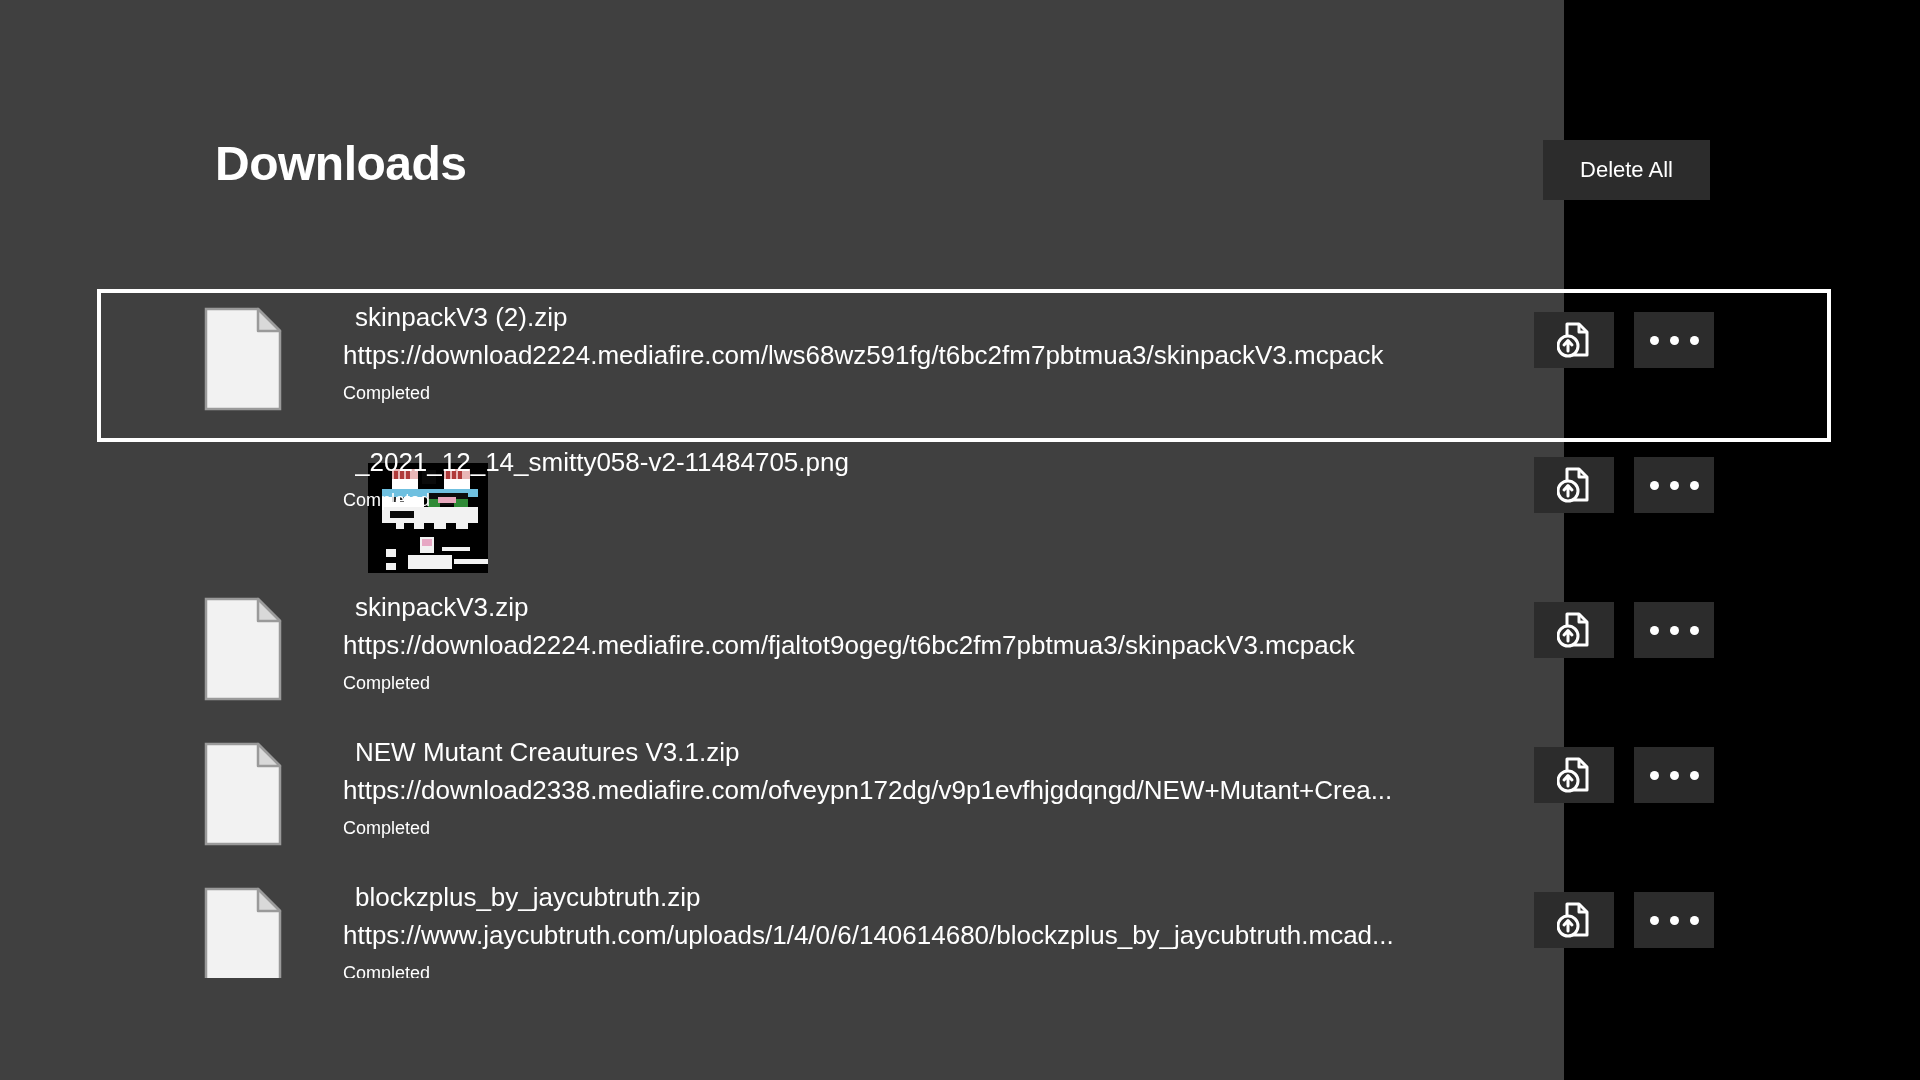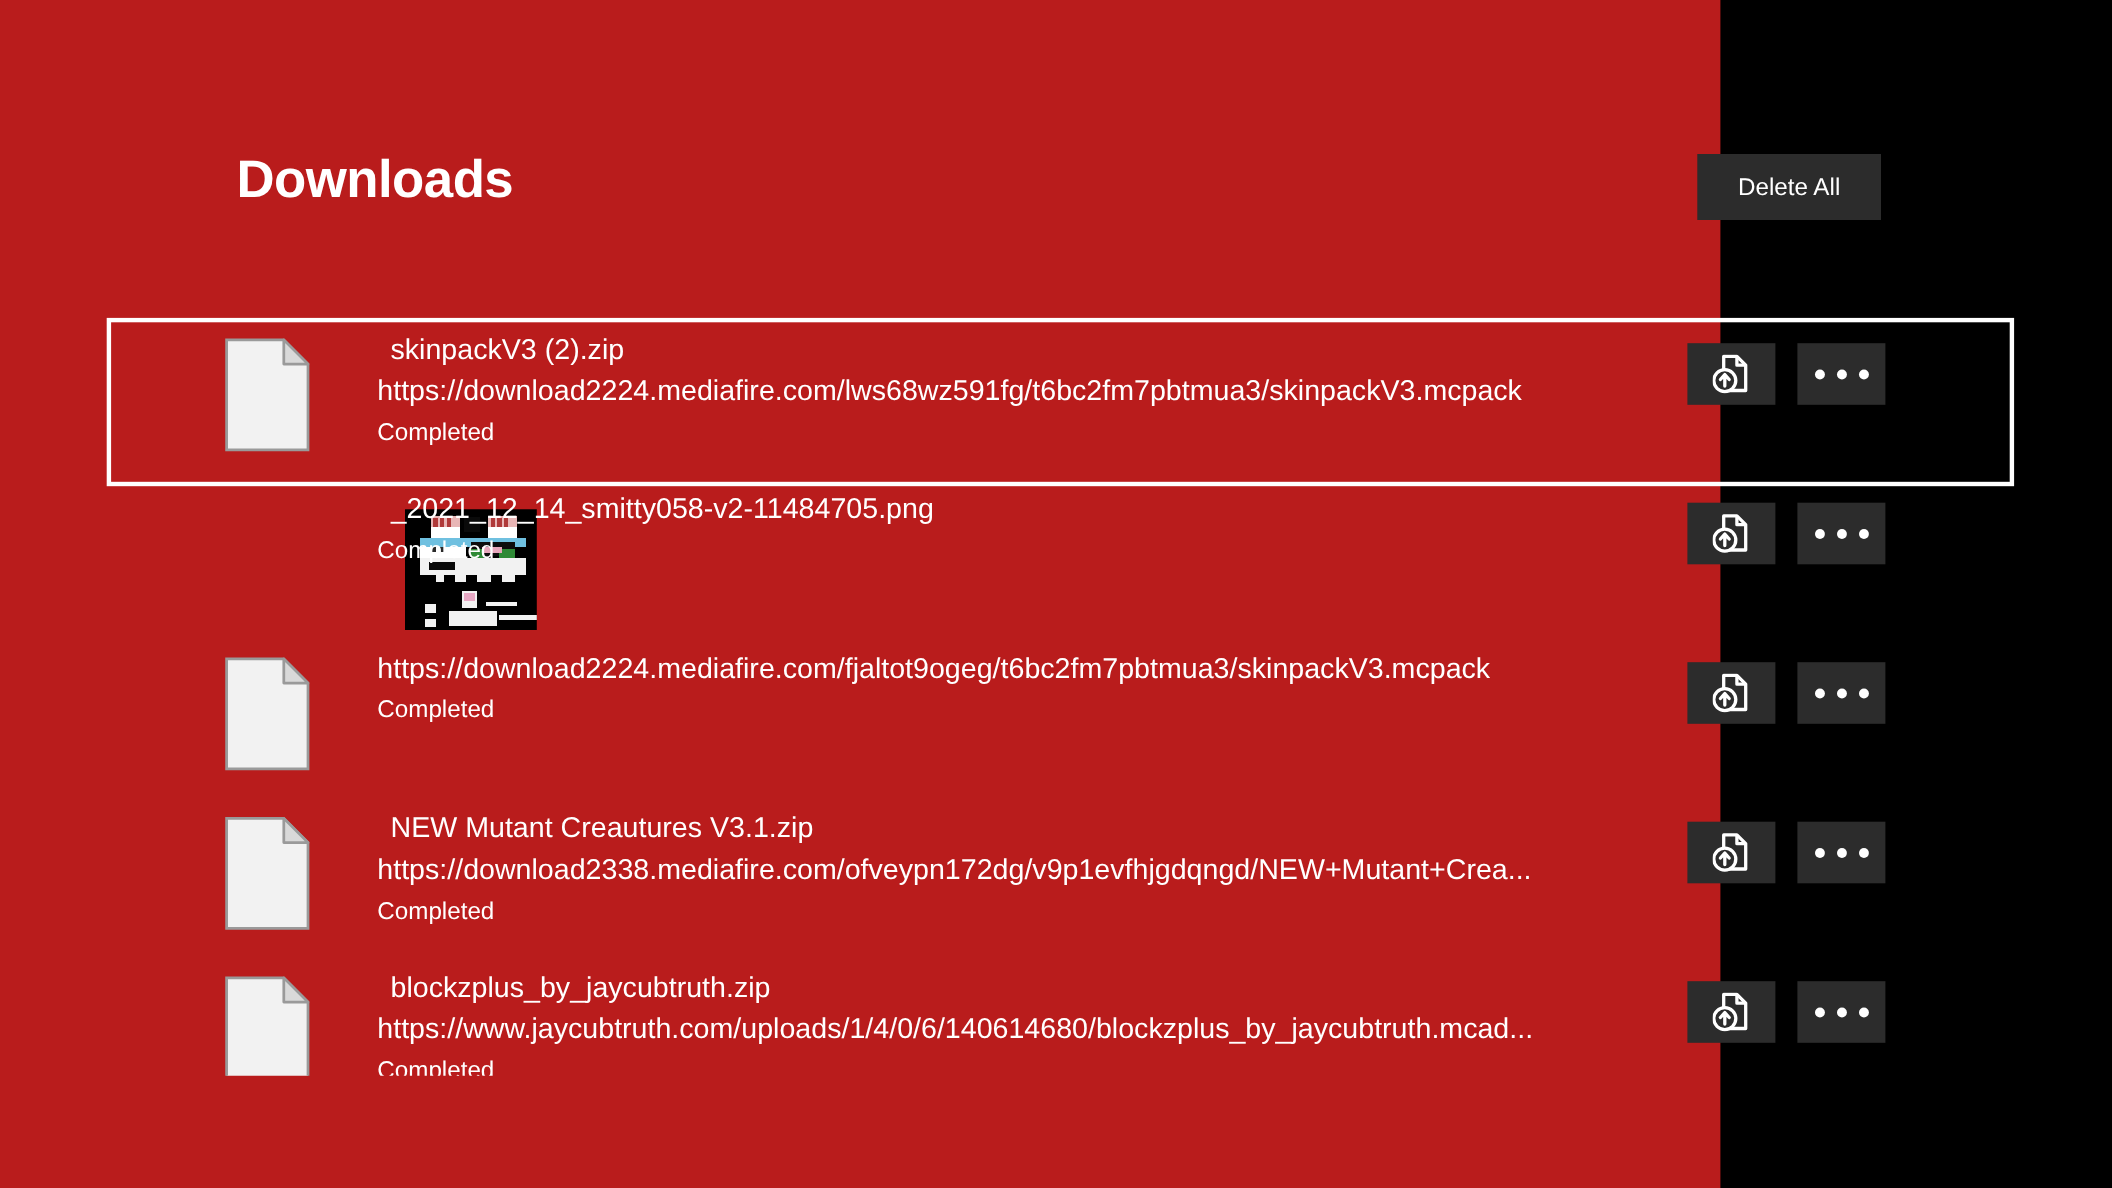--- a/index.html
+++ b/index.html
@@ -7,21 +7,21 @@
     width: 1920px; height: 1080px;
     background: #000000;
     overflow: hidden;
     font-family: "Liberation Sans", sans-serif;
     -webkit-font-smoothing: antialiased;
   }
 
   .app {
     position: relative;
     width: 1564px; height: 1080px;
-    background: #b91c1c;
+    background: #404040;
   }
 
   
   .header {
     position: absolute;
     left: 0; top: 0;
     width: 1920px; height: 250px;
   }
   .page-title {
     position: absolute;
@@ -104,21 +104,21 @@
   .file-url {
     font-size: 26px;
     color: #ffffff;
     line-height: 38px;
     white-space: nowrap;
     overflow: hidden;
     text-overflow: clip;
     max-width: 1160px;
   }
   .file-status {
-    font-size: 22px;
+    font-size: 18px;
     color: #ffffff;
     line-height: 38px;
     white-space: nowrap;
   }
 
   .row-actions {
     position: absolute;
     right: 0; top: 32px;
     left: 1534px;
     width: 180px;
@@ -252,20 +252,21 @@
         </div>
       </div>
       <div class="download-row">
         <div class="row-thumb">
           <svg class="doc-icon" viewBox="0 0 78 104">
             <path d="M2 2 H54 L76 24 V102 H2 Z" fill="#f2f2f2" stroke="#9a9a9a" stroke-width="2.5"></path>
             <path d="M54 2 V24 H76 Z" fill="#d9d9d9" stroke="#9a9a9a" stroke-width="2.5" stroke-linejoin="round"></path>
           </svg>
         </div>
         <div class="row-text">
+          <div class="file-name">skinpackV3.zip</div>
           <div class="file-url">https://download2224.mediafire.com/fjaltot9ogeg/t6bc2fm7pbtmua3/skinpackV3.mcpack</div>
           <div class="file-status">Completed</div>
         </div>
         <div class="row-actions">
           <button class="action-btn action-open">
             <svg width="34" height="36" viewBox="0 0 34 36">
               <path d="M10 2 H22 L30 10 V33 H10 Z" fill="none" stroke="#ffffff" stroke-width="3" stroke-linejoin="round"></path>
               <path d="M22 2 V10 H30" fill="none" stroke="#ffffff" stroke-width="3" stroke-linejoin="round"></path>
               <circle cx="11" cy="24" r="10" fill="#2c2c2c" stroke="#ffffff" stroke-width="3"></circle>
               <path d="M11 29 V19 M7 23 L11 18.5 L15 23" fill="none" stroke="#ffffff" stroke-width="3" stroke-linecap="round" stroke-linejoin="round"></path>

